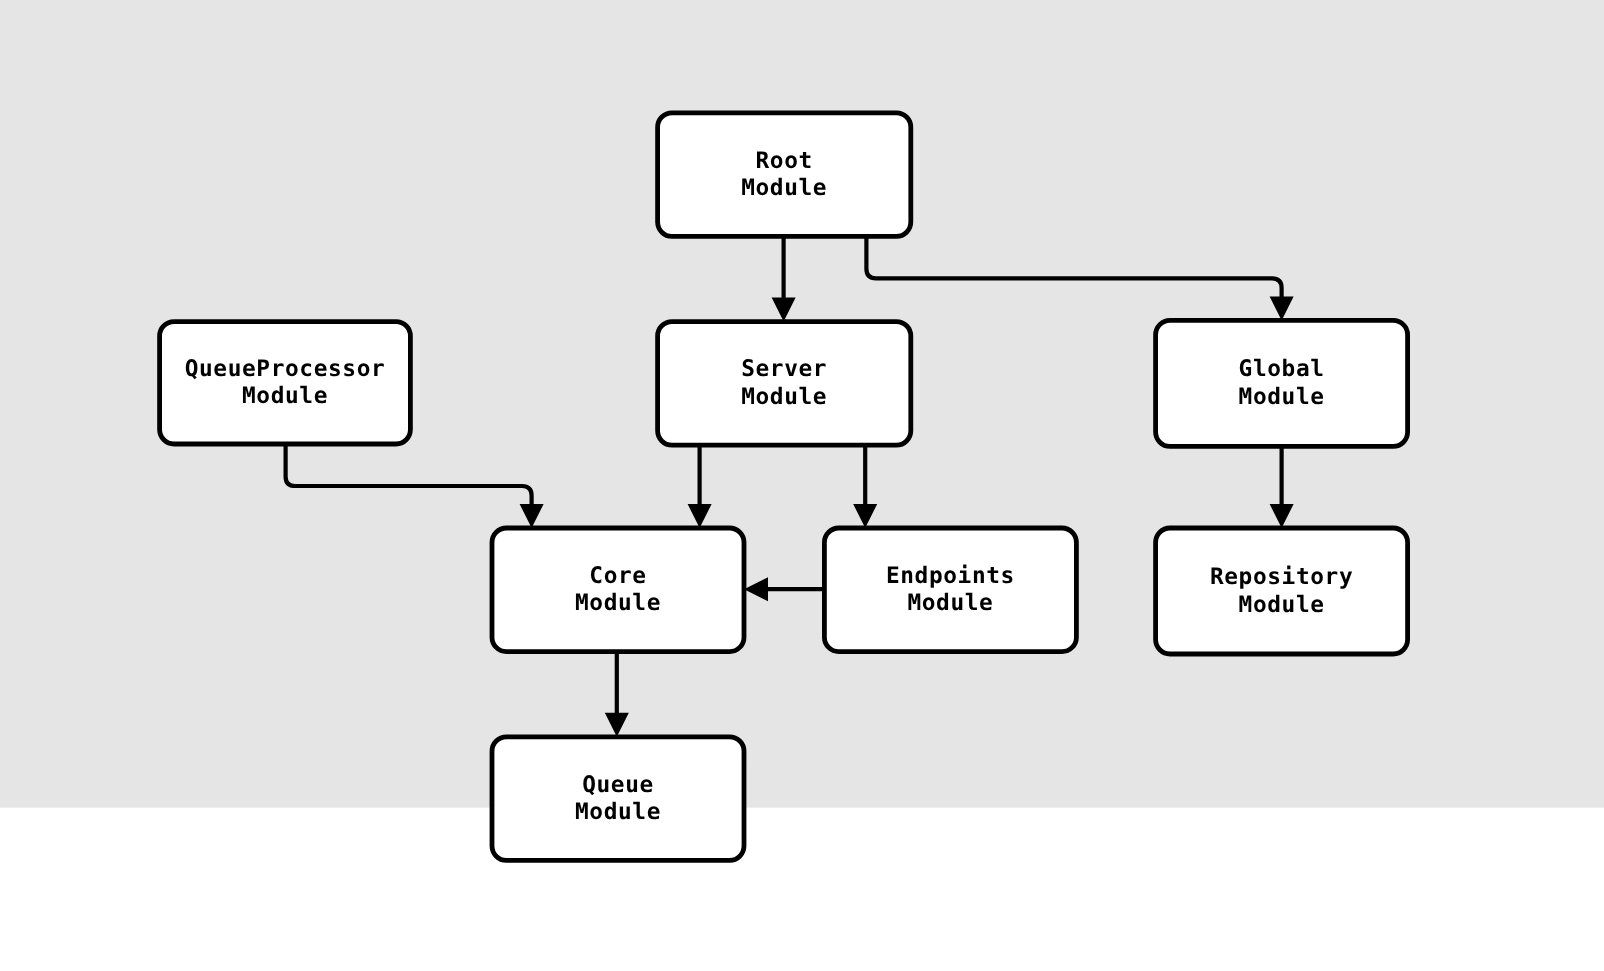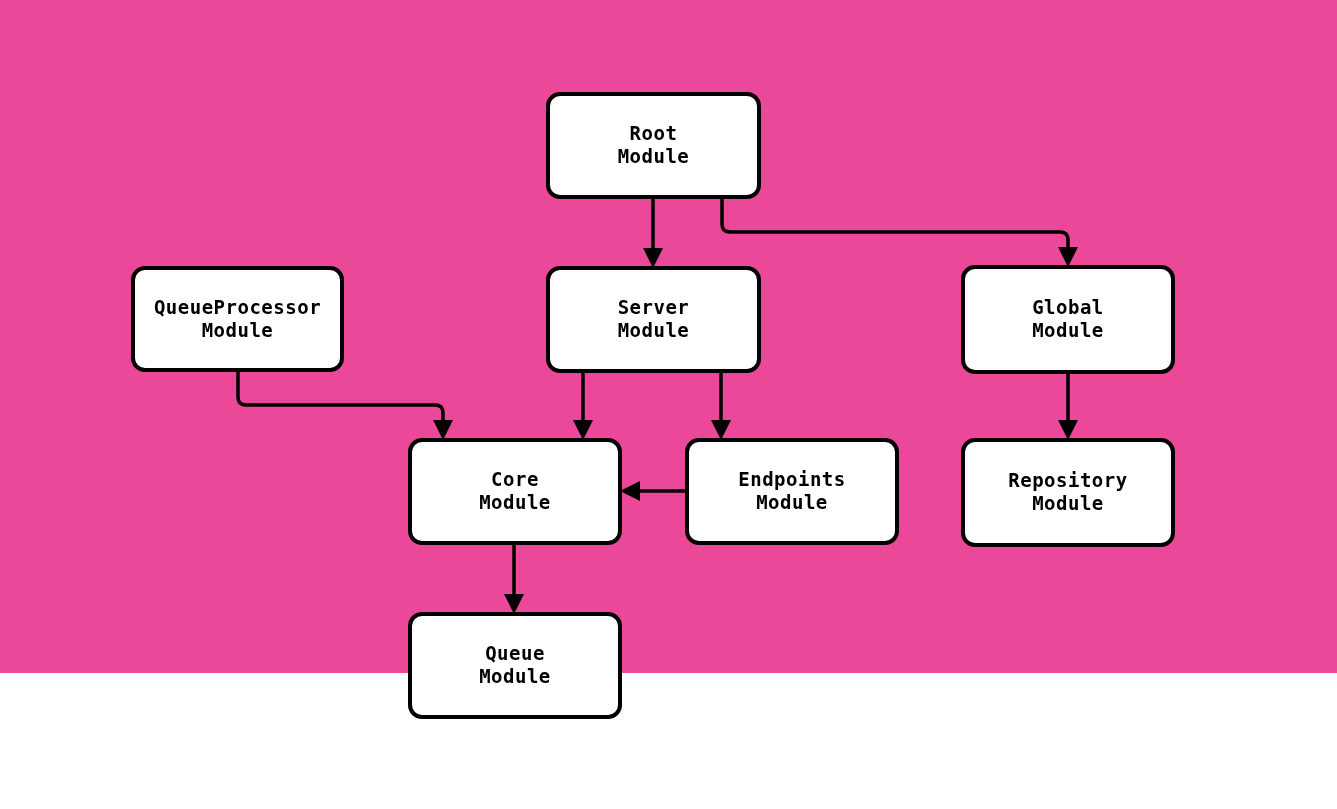--- a/index.html
+++ b/index.html
@@ -11,21 +11,21 @@
   body {
     width: 1337px;
     height: 809px;
     overflow: hidden;
     font-family: "DejaVu Sans Mono", "Liberation Mono", monospace;
   }
   #diagram-root {
     position: relative;
     width: 1337px;
     height: 673px;
-    background: #ec4899;
+    background: #e5e5e5;
   }
   svg.diagram-canvas {
     display: block;
     width: 1337px;
     height: 809px;
   }
   .node-box {
     fill: #ffffff;
     stroke: #000000;
     stroke-width: 4;

